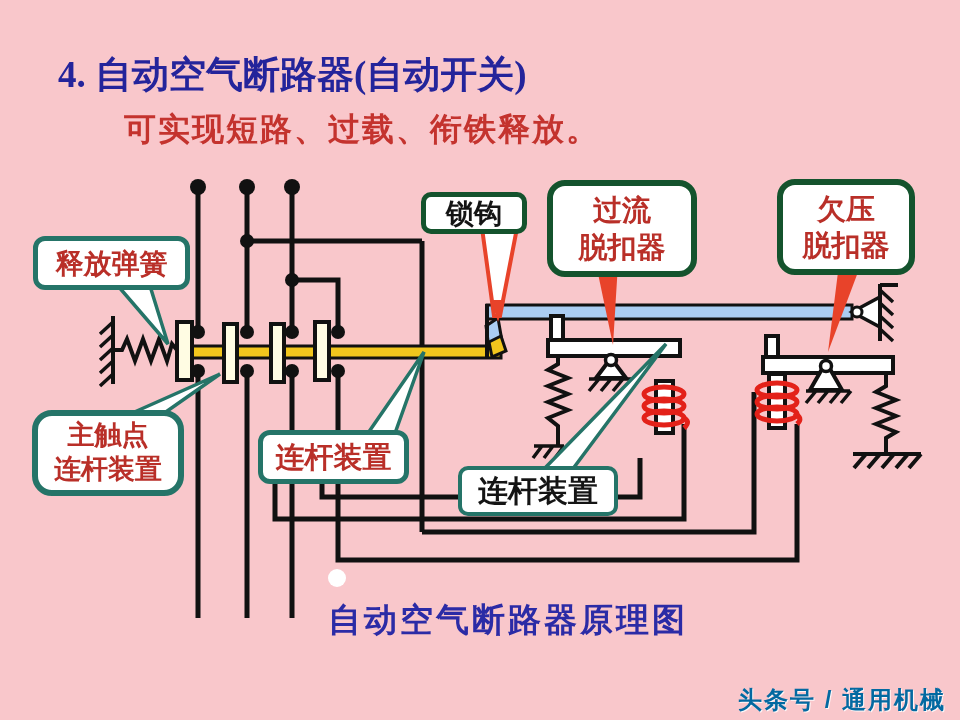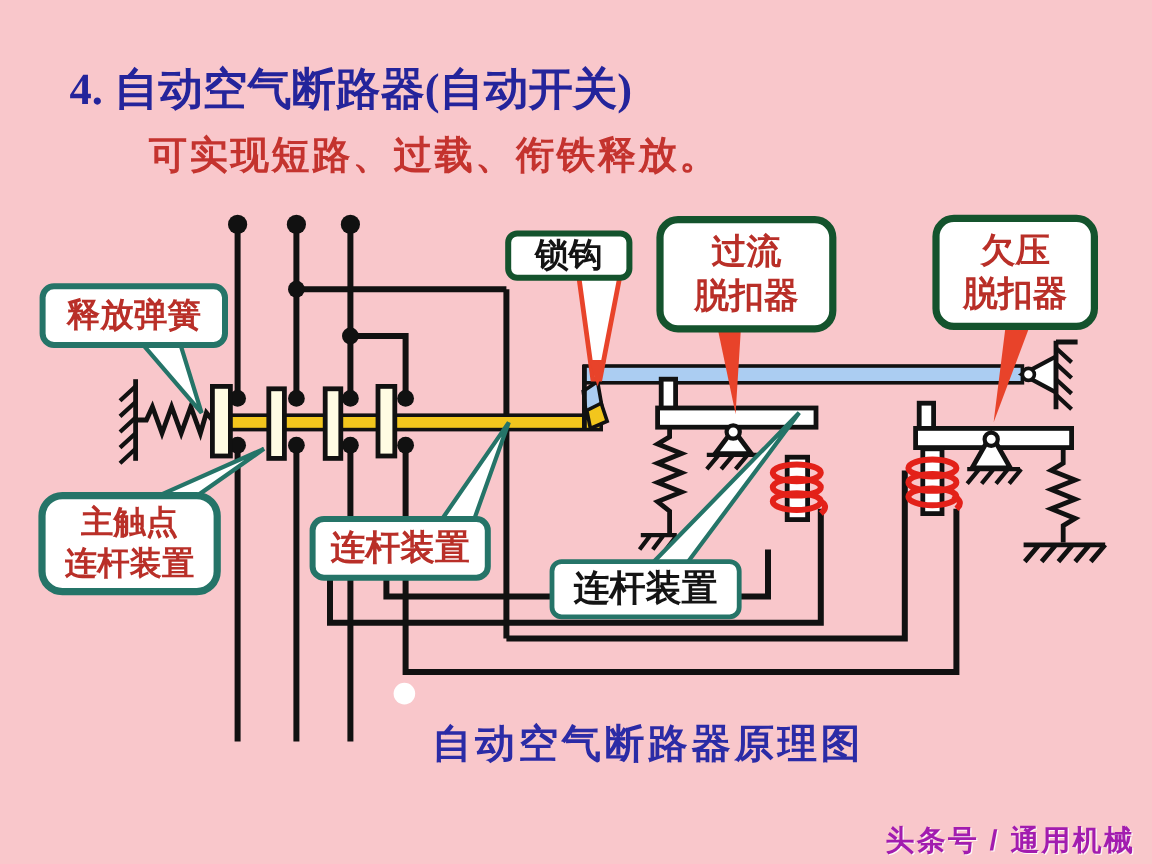--- a/index.html
+++ b/index.html
@@ -7,24 +7,24 @@
     width:960px;height:720px;position:relative;overflow:hidden;
     background:#f9c7cb;
     font-family:"Liberation Serif","DejaVu Serif",serif;
   }
   .layer{position:absolute;left:0;top:0;width:960px;height:720px;}
   #wires-layer{z-index:1;}
   #tails-layer{z-index:2;pointer-events:none;}
   .txt{position:absolute;white-space:nowrap;font-weight:bold;}
   #title{left:58px;top:50px;font-size:37px;color:#24249b;z-index:4;}
   #subtitle{left:124px;top:108px;font-size:32px;color:#c4332e;letter-spacing:2px;z-index:4;}
-  #caption{left:360px;top:598px;font-size:33px;color:#2b2ba6;letter-spacing:3px;z-index:4;}
+  #caption{left:328px;top:598px;font-size:33px;color:#2b2ba6;letter-spacing:3px;z-index:4;}
   #watermark{
     right:14px;top:684px;font-size:24px;font-weight:bold;z-index:4;
-    color:#a21caf;text-shadow:1px 1px 0 rgba(255,255,255,.85);
+    color:#0369a1;text-shadow:1px 1px 0 rgba(255,255,255,.85);
     font-family:"Liberation Sans","DejaVu Sans",sans-serif;letter-spacing:2px;
   }
   .bubble{
     position:absolute;z-index:3;background:#ffffff;
     display:flex;flex-direction:column;align-items:center;justify-content:center;
     font-weight:bold;text-align:center;box-sizing:border-box;line-height:1.25;
   }
   .teal{border:5px solid #257468;}
   .redb{border:5px solid #14532d;}
   .red-text{color:#b92f28;}

